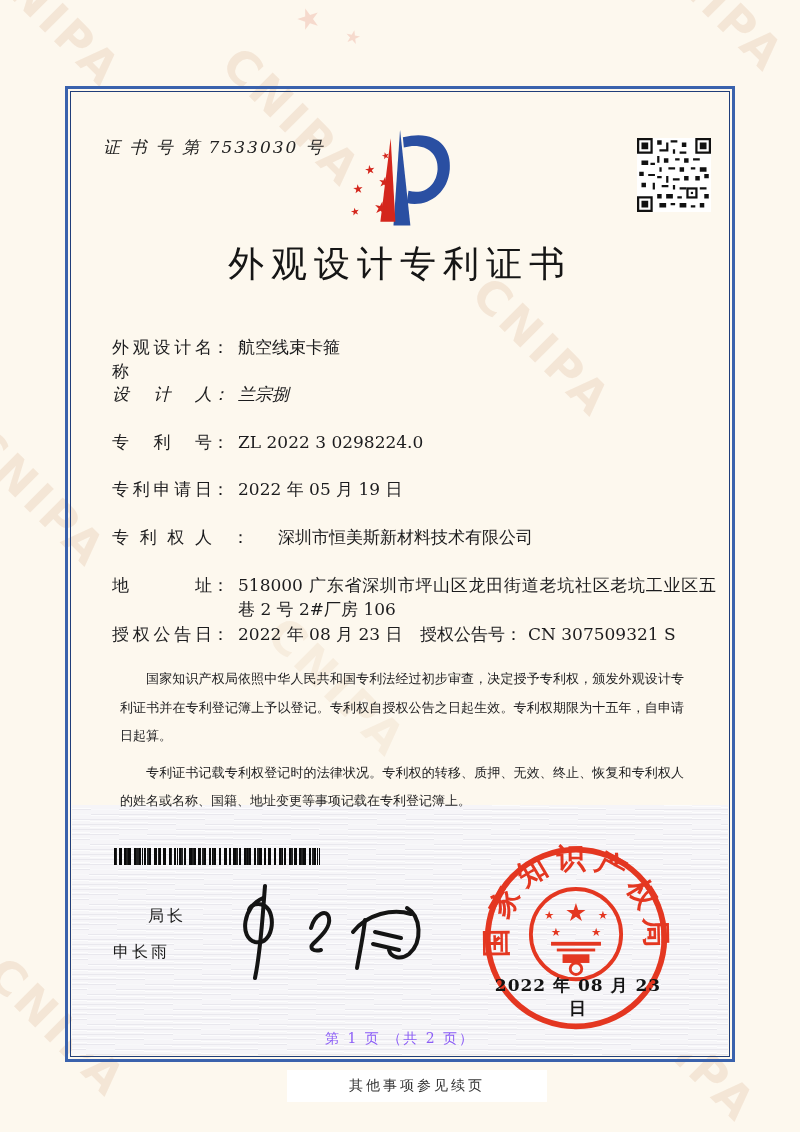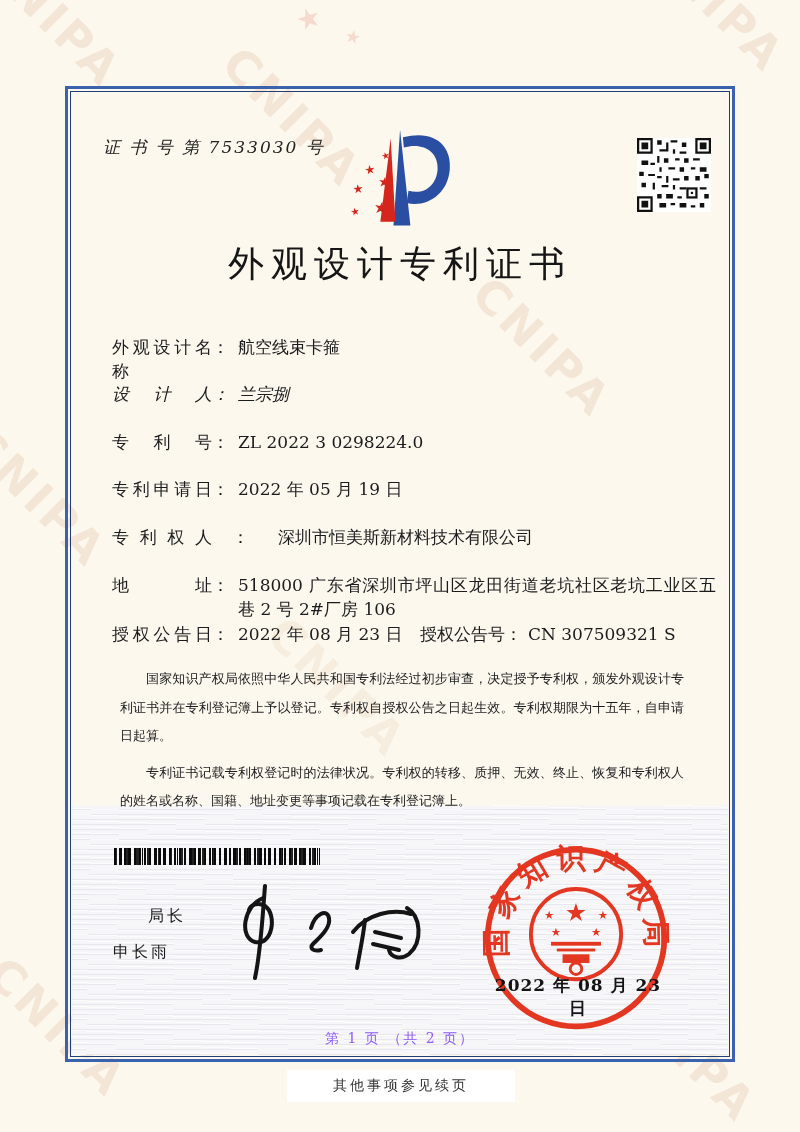--- a/index.html
+++ b/index.html
@@ -46,21 +46,21 @@
       repeating-linear-gradient(90deg,#222 0 3px,rgba(0,0,0,0) 3px 11px);}
 
   .sig-title{left:113px;top:906px;font-size:16px;letter-spacing:3px;color:#1a1a1a;margin-left:35px;}
   .sig-name{left:113px;top:942px;font-size:16px;letter-spacing:3px;color:#1a1a1a;}
 
   .seal-date{left:488px;top:974px;width:180px;font-size:17px;font-weight:bold;
              letter-spacing:1px;color:#141414;text-align:center;}
 
   .page-info{left:0;right:0;top:1030px;text-align:center;font-size:14px;
              letter-spacing:2px;color:#8b5cf6;}
-  .note-box{left:287px;top:1070px;width:228px;height:32px;background:#ffffff;
+  .note-box{left:287px;top:1070px;width:260px;height:32px;background:#ffffff;
             display:flex;align-items:center;justify-content:center;
             font-size:14px;letter-spacing:3px;color:#333;}
 </style>
 </head>
 <body>
 
 <div class="page">
 
   <div class="wm" style="left:-35px;top:-10px;">CNIPA</div>
   <div class="wm" style="left:205px;top:90px;">CNIPA</div>

